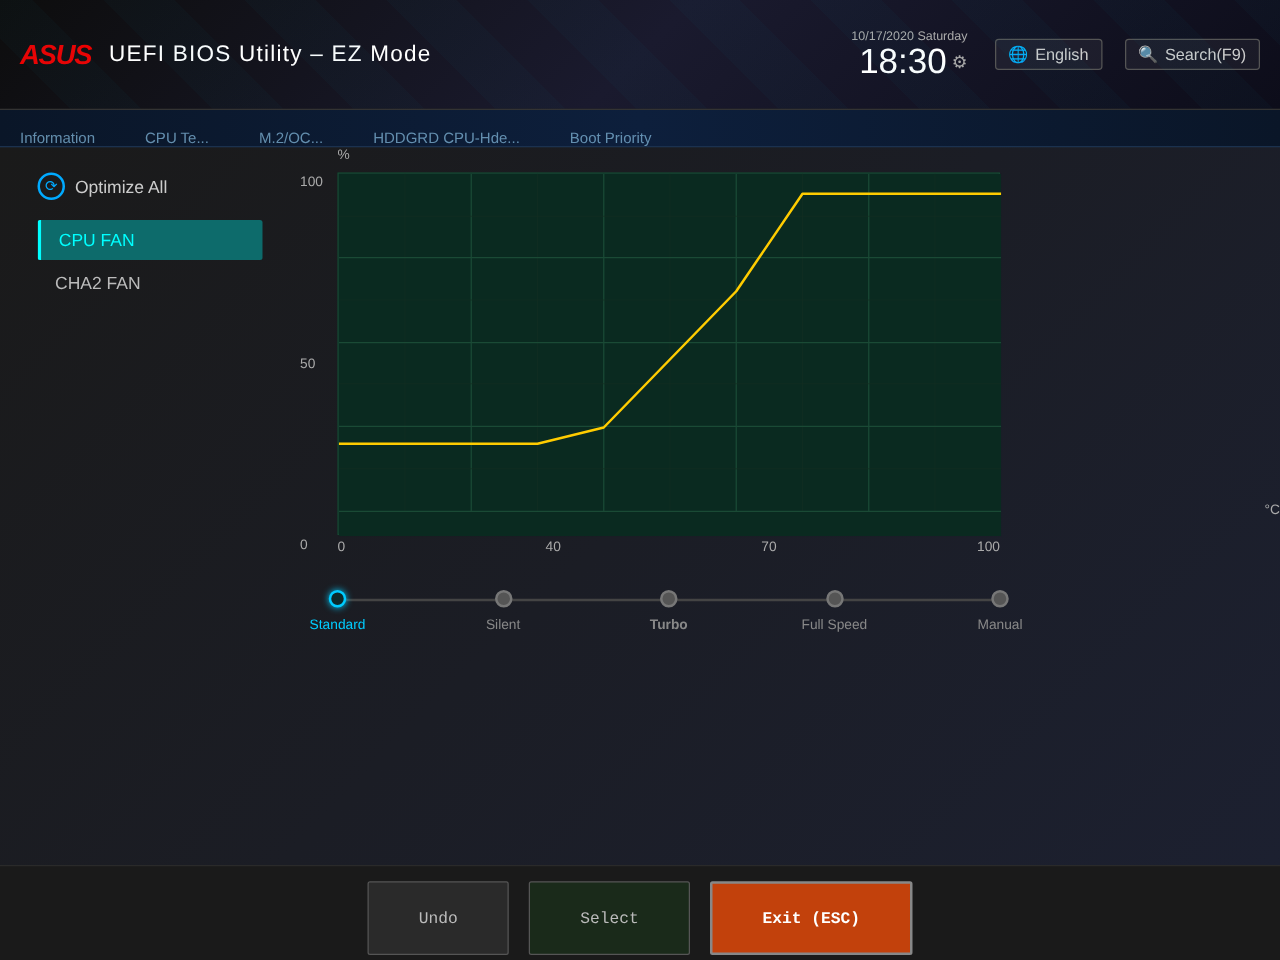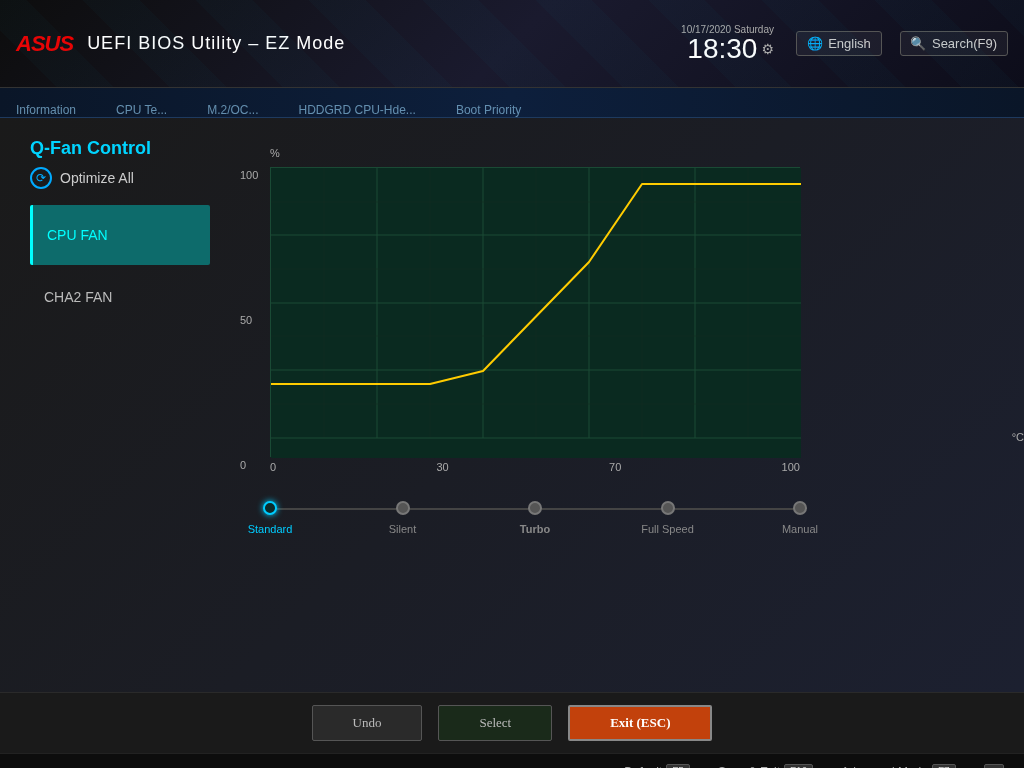--- a/index.html
+++ b/index.html
@@ -176,21 +176,21 @@
       font-size: 12px;
       color: #00aaff;
     }
 
     .fan-list {
       display: flex;
       flex-direction: column;
       gap: 2px;
     }
     .fan-item {
-      padding: 22px 14px;
+      padding: 8px 14px;
       color: #bbb;
       cursor: pointer;
       font-size: 14px;
       border-radius: 2px;
     }
     .fan-item.active {
       background: #0d6b6b;
       color: #00ffff;
       border-left: 3px solid #00ffff;
     }
@@ -261,25 +261,25 @@
     
     .action-buttons {
       display: flex;
       justify-content: center;
       gap: 16px;
       padding: 12px 0;
       background: #1a1a1a;
       border-top: 1px solid #2a2a2a;
     }
     .btn {
-      padding: 8px 40px;
+      padding: 20px 40px;
       font-size: 13px;
       cursor: pointer;
       border-radius: 2px;
-      font-family: Liberation Serif, serif;
+      font-family: Liberation Mono, monospace;
     }
     .btn-undo {
       background: #2a2a2a;
       border: 1px solid #555;
       color: #bbb;
     }
     .btn-apply {
       background: #1a2a1a;
       border: 1px solid #555;
       color: #bbb;
@@ -345,21 +345,20 @@
 
 <div class="navbar">
   <span class="nav-item">Information</span>
   <span class="nav-item">CPU Te...</span>
   <span class="nav-item">M.2/OC...</span>
   <span class="nav-item">HDDGRD CPU-Hde...</span>
   <span class="nav-item">Boot Priority</span>
 </div>
 
 <div class="main">
-  <div class="section-title">Q-Fan Control</div>
 
   <div class="content-area">
 
     <div class="left-panel">
       <div class="optimize-all">
         <div class="optimize-icon">⟳</div>
         <span>Optimize All</span>
       </div>
       <div class="fan-list">
         <div class="fan-item active">CPU FAN</div>
@@ -400,21 +399,21 @@
             <line x1="0" y1="168" x2="530" y2="168" stroke="#142e22" stroke-width="0.5"></line>
             <line x1="0" y1="101" x2="530" y2="101" stroke="#142e22" stroke-width="0.5"></line>
             <line x1="0" y1="34" x2="530" y2="34" stroke="#142e22" stroke-width="0.5"></line>
 
             <polyline points="0,216 159,216 212,203 318,94 371,16 530,16" fill="none" stroke="#ffcc00" stroke-width="2" stroke-linejoin="round"></polyline>
           </svg>
         </div>
         <span class="chart-celsius-label">°C</span>
         <div class="chart-x-axis">
           <span>0</span>
-          <span>30</span>
+          <span>40</span>
           <span>70</span>
           <span>100</span>
         </div>
       </div>
 
       <div class="slider-container" style="position: relative;">
 
       <div style="position: relative; height: 50px; margin-top: 10px;">
             <div style="position: absolute; top: 7px; left: 0px; right: 0px; height: 2px; background: rgb(68, 68, 68);"></div>
             <div style="position: absolute; left: 0%; top: 0px; transform: translateX(-50%); width: 14px; height: 14px; border-radius: 50%; background: rgb(13, 42, 42); border: 2px solid rgb(0, 204, 255); box-shadow: rgb(0, 204, 255) 0px 0px 6px; cursor: pointer;"></div>

